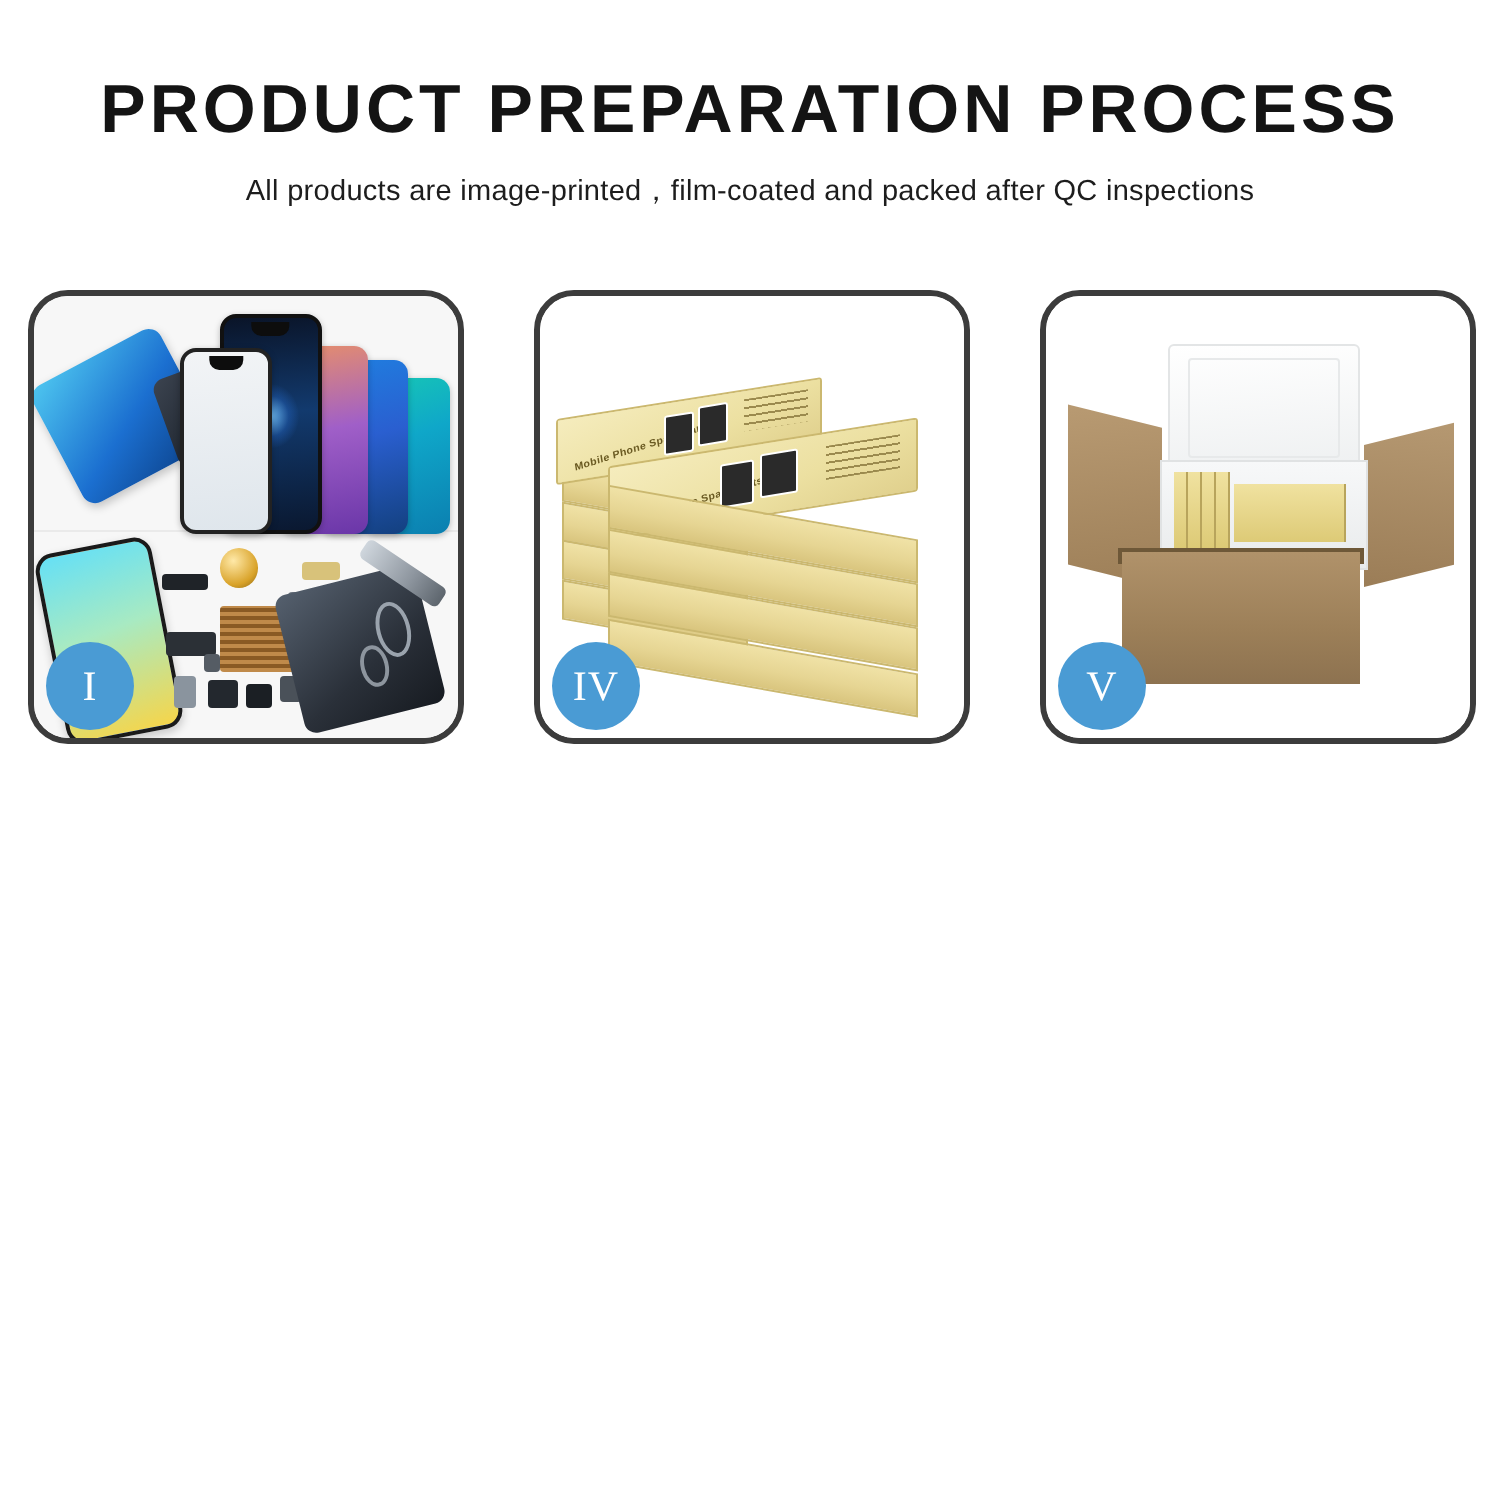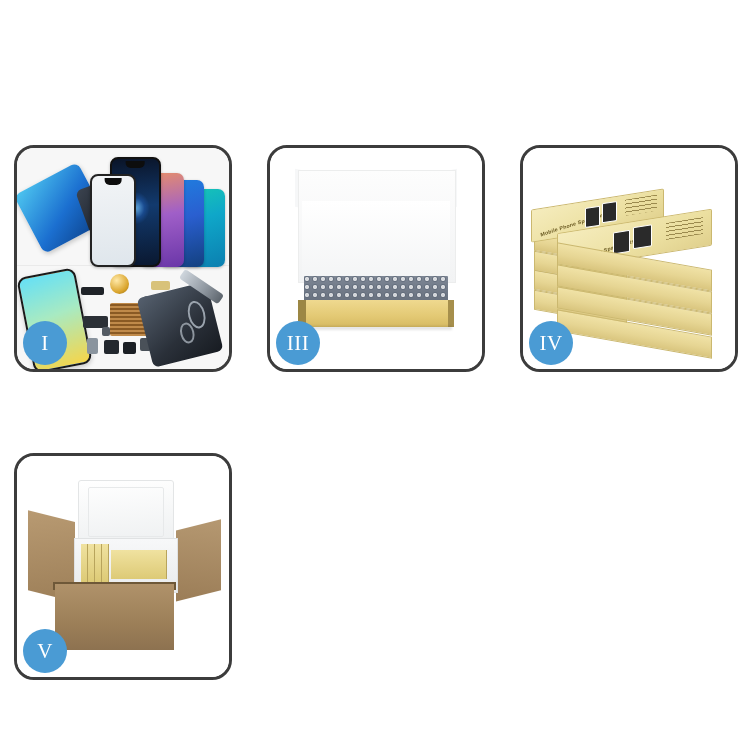--- a/index.html
+++ b/index.html
@@ -358,20 +358,22 @@
   .c-tape2 { left:19%; top:71%; width:8%; height:8%; transform:skewY(19deg); }
   .c-shadow {
     position:absolute; left:13%; top:78%; width:72%; height:3%;
     background:rgba(0,0,0,0.07); filter:blur(2px);
   }
 </style>
 </head>
 <body>
 
 <div class="header">
+  <div class="title">PRODUCT PREPARATION PROCESS</div>
+  <div class="subtitle">All products are image-printed，film-coated and packed after QC inspections</div>
 </div>
 
 <div class="grid">
 
   <div class="panel">
     <div class="panel-inner">
       <div class="p1-bg"></div>
       <div class="p1-div"></div>
       <div class="tilt-phone"></div>
       <div class="phone-fan">
@@ -401,35 +403,20 @@
       <div class="back-shell">
         <div class="lens"></div>
         <div class="lens2"></div>
       </div>
       <div class="screwdriver"></div>
     </div>
     <div class="badge">I</div>
   </div>
 
 
-  <div class="panel">
-    <div class="panel-inner">
-      <div class="p3-bg"></div>
-      <div class="p3-lid-flap-l"></div>
-      <div class="p3-lid-flap-r"></div>
-      <div class="p3-lid"></div>
-      <div class="p3-foam"></div>
-      <div class="p3-bubble"></div>
-      <div class="p3-box-front"></div>
-      <div class="p3-box-end-l"></div>
-      <div class="p3-box-end-r"></div>
-      <div class="p3-shadow"></div>
-    </div>
-    <div class="badge">III</div>
-  </div>
 
   <div class="panel">
     <div class="panel-inner">
       <div class="p4-bg"></div>
       <div class="stack">
 
         <div class="sbox" style="left:5%;  top:41%; width:43%; height:8%;  transform:skewY(10deg);"></div>
         <div class="sbox" style="left:5%;  top:50%; width:43%; height:8%;  transform:skewY(10deg);"></div>
         <div class="sbox" style="left:5%;  top:59%; width:43%; height:8%;  transform:skewY(10deg);"></div>
         <div class="sbox" style="left:5%;  top:68%; width:43%; height:8%;  transform:skewY(10deg);"></div>

